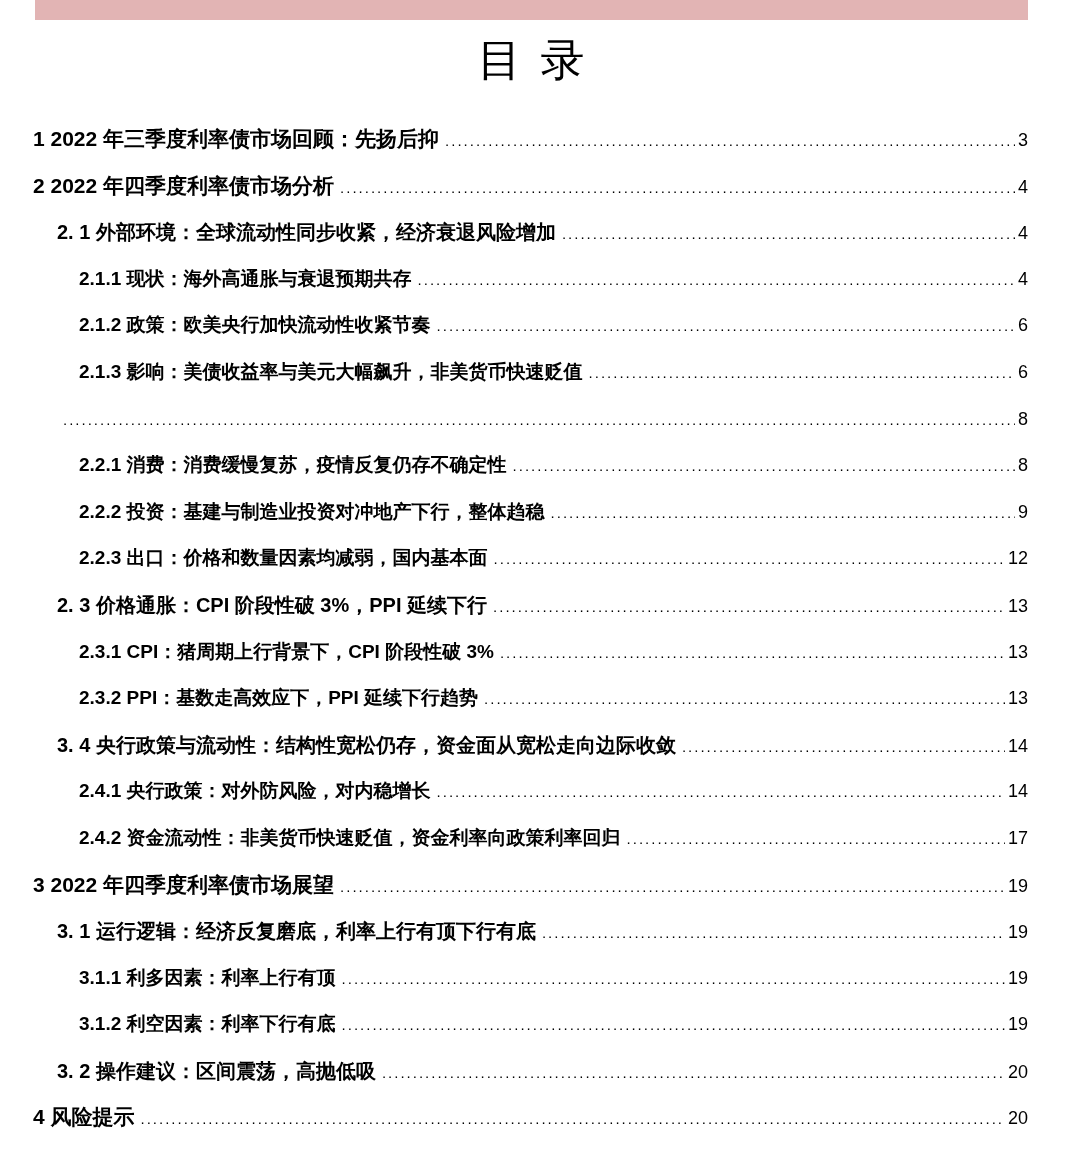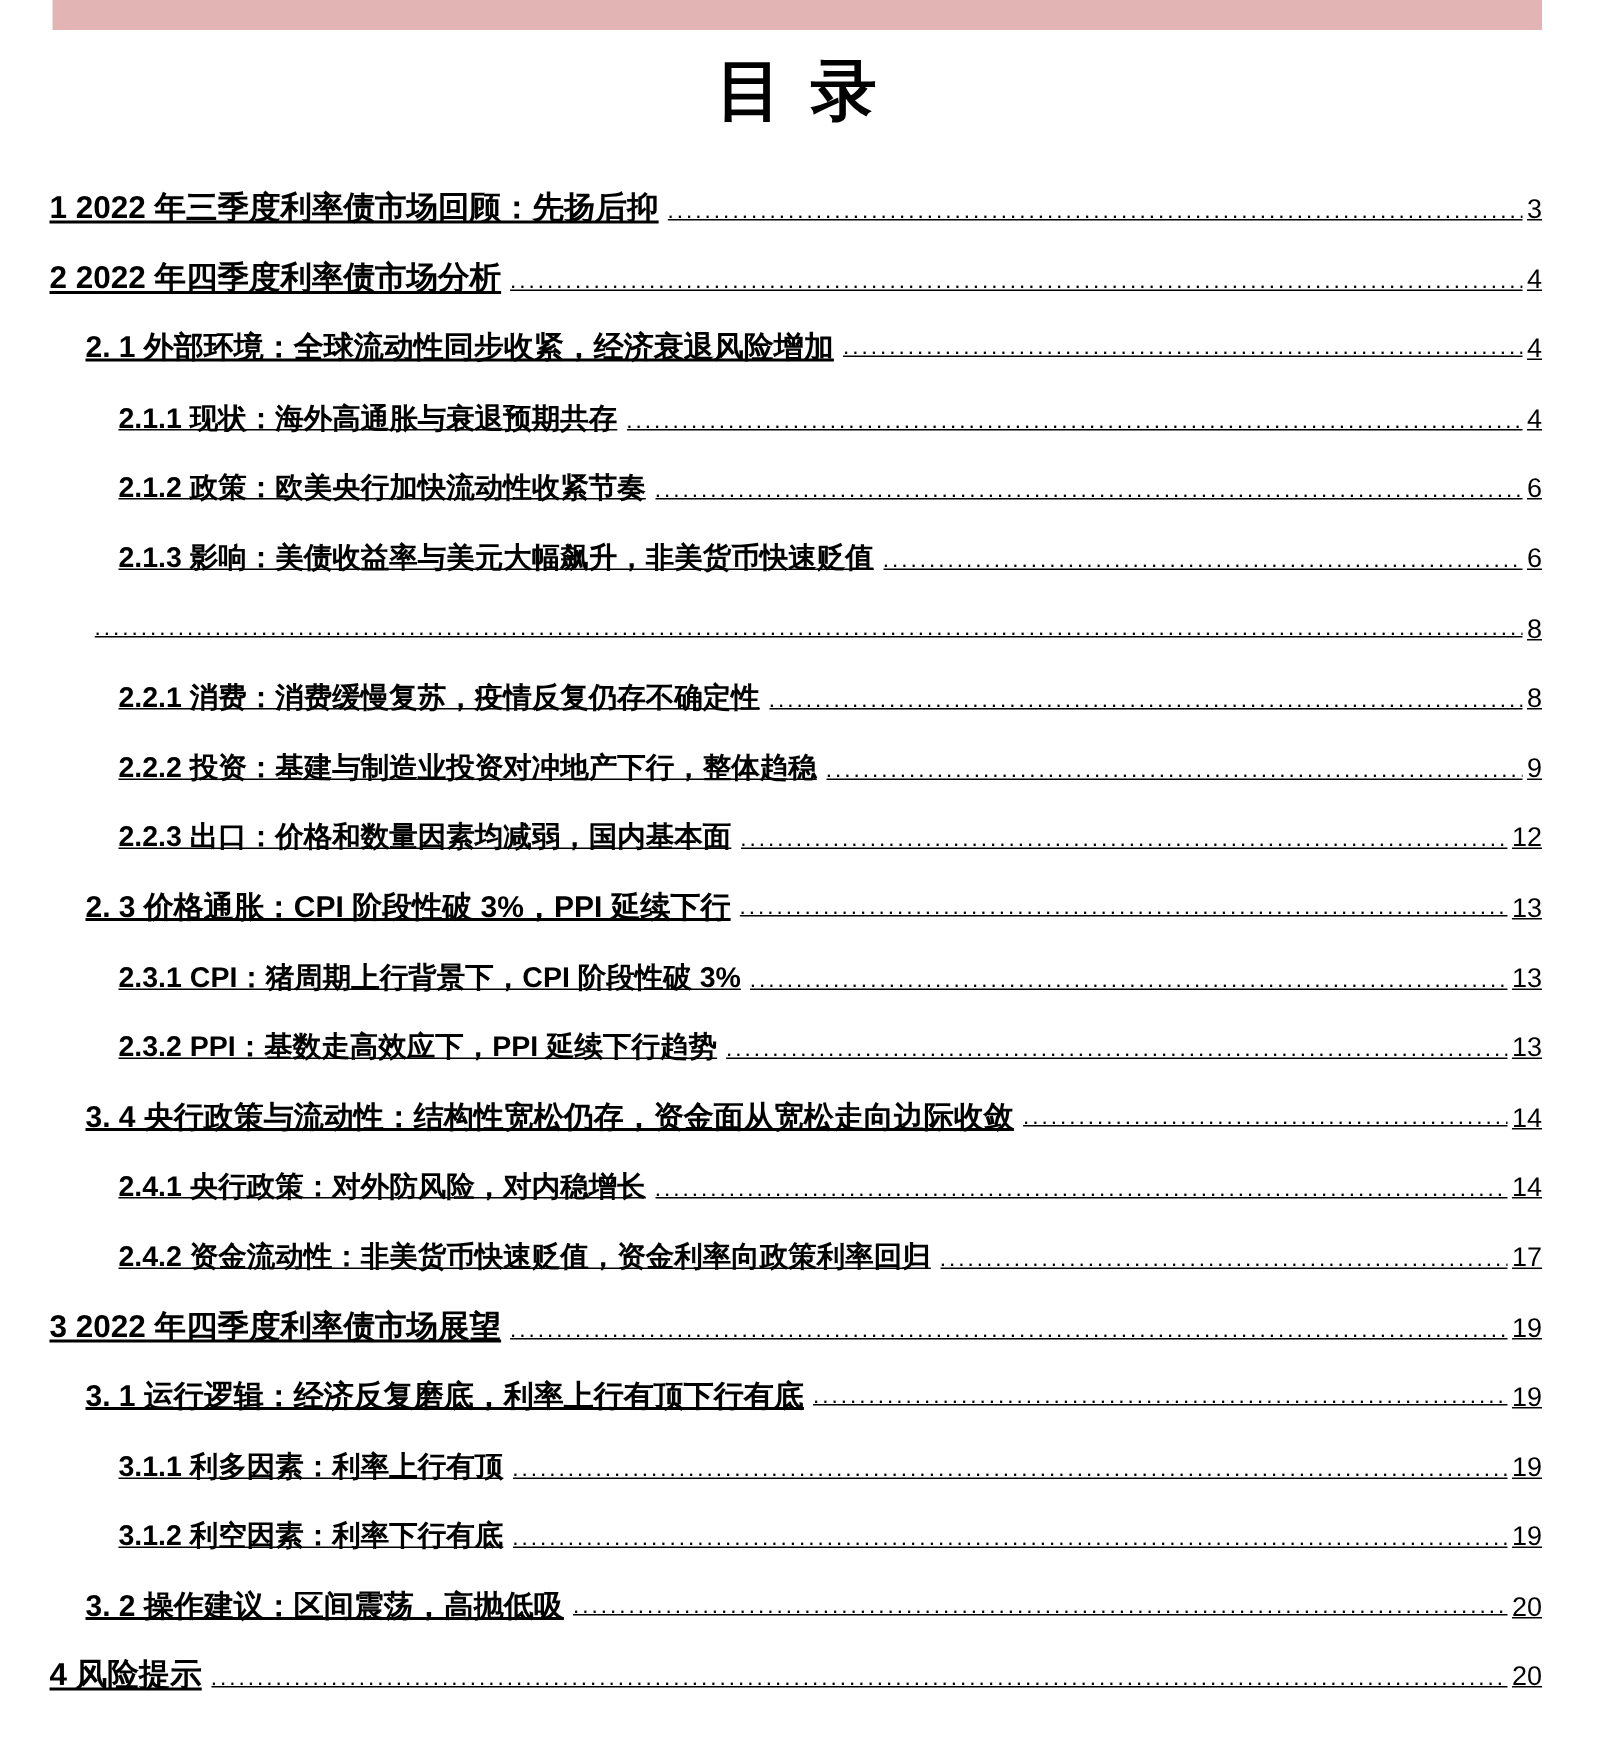--- a/index.html
+++ b/index.html
@@ -21,45 +21,44 @@
     height: 20px;
   }
 
   .doc-title {
     position: absolute;
     top: 32px;
     left: 0;
     width: 100%;
     text-align: center;
     font-family: "Liberation Serif", serif;
-    font-weight: 700;
+    font-weight: 400;
     font-size: 44px;
     letter-spacing: 4px;
     line-height: 1.3;
     margin: 0;
   }
 
   .toc {
     position: absolute;
     left: 33px;
     right: 38px;
     top: 116px;
   }
 
   .toc-row {
     display: flex;
     align-items: baseline;
     height: 46.6px;
     line-height: 46.6px;
     font-weight: 700;
     white-space: nowrap;
-    text-decoration: underline;
   }
   .toc-row.lvl-1 { padding-left: 0;    font-size: 21px; }
-  .toc-row.lvl-2 { padding-left: 24px; font-size: 20px; align-items: flex-end; }
+  .toc-row.lvl-2 { padding-left: 24px; font-size: 20px; }
   .toc-row.lvl-3 { padding-left: 46px; font-size: 19px; }
 
   .toc-label { flex: 0 0 auto; }
 
   .dot-leader {
     flex: 1 1 auto;
     overflow: hidden;
     white-space: nowrap;
     margin: 0 3px 0 6px;
     font-weight: 400;

